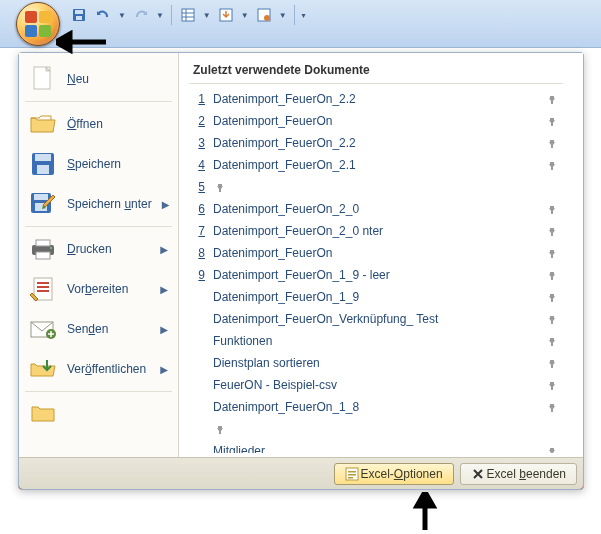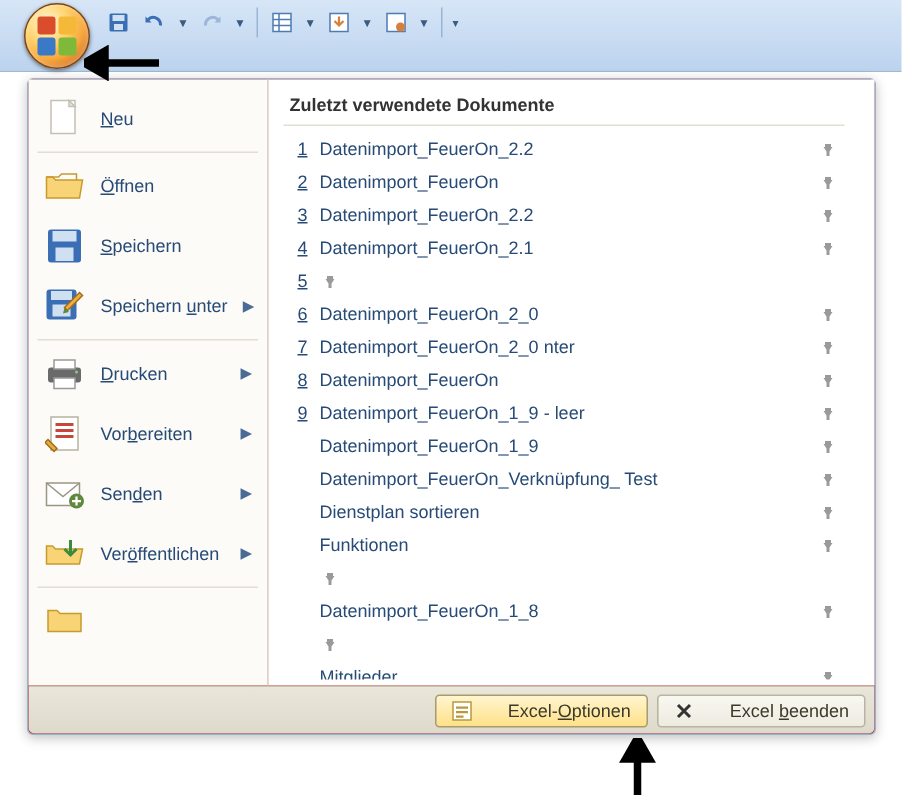--- a/index.html
+++ b/index.html
@@ -171,21 +171,21 @@
     display: flex;
     justify-content: flex-end;
     align-items: center;
     padding: 0 6px;
     gap: 6px;
     border-radius: 0 0 4px 4px;
   }
   .footer-btn {
     display: flex;
     align-items: center;
-    gap: 24px;
+    gap: 2px;
     padding: 3px 10px;
     border: 1px solid #a79c6f;
     border-radius: 3px;
     background: linear-gradient(#fff5cf, #ffe088);
     color: #3a3a2a;
     font-size: 12px;
     cursor: default;
   }
   .footer-btn.plain {
     background: linear-gradient(#f8f7f1, #eeece0);
@@ -464,38 +464,39 @@
             <span class="num blank"></span>
             <span class="doc">Datenimport_FeuerOn_Verknüpfung_ Test</span>
             <span class="pin">
               <svg width="12" height="12">
                 <path d="M3 5 L9 5 L7 8 L7 11 L5 11 L5 8 Z M4 3 L8 3 L8 5 L4 5 Z" fill="#9a9a9a"></path>
               </svg>
             </span>
           </div>
           <div class="recent-item">
             <span class="num blank"></span>
+            <span class="doc">Funktionen</span>
+            <span class="pin">
+              <svg width="12" height="12">
+                <path d="M3 5 L9 5 L7 8 L7 11 L5 11 L5 8 Z M4 3 L8 3 L8 5 L4 5 Z" fill="#9a9a9a"></path>
+              </svg>
+            </span>
+          </div>
+          <div class="recent-item">
+            <span class="num blank"></span>
             <span class="doc">Dienstplan sortieren</span>
             <span class="pin">
               <svg width="12" height="12">
                 <path d="M3 5 L9 5 L7 8 L7 11 L5 11 L5 8 Z M4 3 L8 3 L8 5 L4 5 Z" fill="#9a9a9a"></path>
               </svg>
             </span>
           </div>
           <div class="recent-item">
             <span class="num blank"></span>
-            <span class="doc">Funktionen</span>
-            <span class="pin">
-              <svg width="12" height="12">
-                <path d="M3 5 L9 5 L7 8 L7 11 L5 11 L5 8 Z M4 3 L8 3 L8 5 L4 5 Z" fill="#9a9a9a"></path>
-              </svg>
-            </span>
-          </div>
-          <div class="recent-item">
-            <span class="num blank"></span>
+            <span class="doc">FeuerON - Beispiel-csv</span>
             <span class="pin">
               <svg width="12" height="12">
                 <path d="M3 5 L9 5 L7 8 L7 11 L5 11 L5 8 Z M4 3 L8 3 L8 5 L4 5 Z" fill="#9a9a9a"></path>
               </svg>
             </span>
           </div>
           <div class="recent-item">
             <span class="num blank"></span>
             <span class="doc">Datenimport_FeuerOn_1_8</span>
             <span class="pin">

